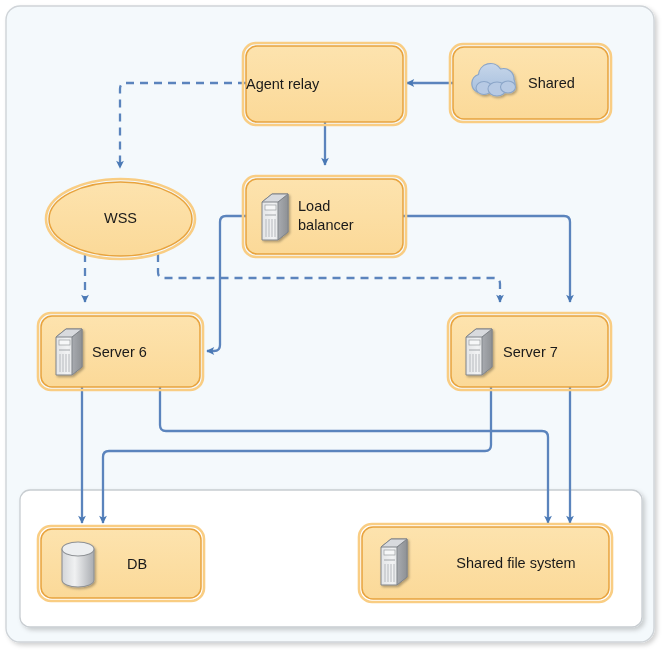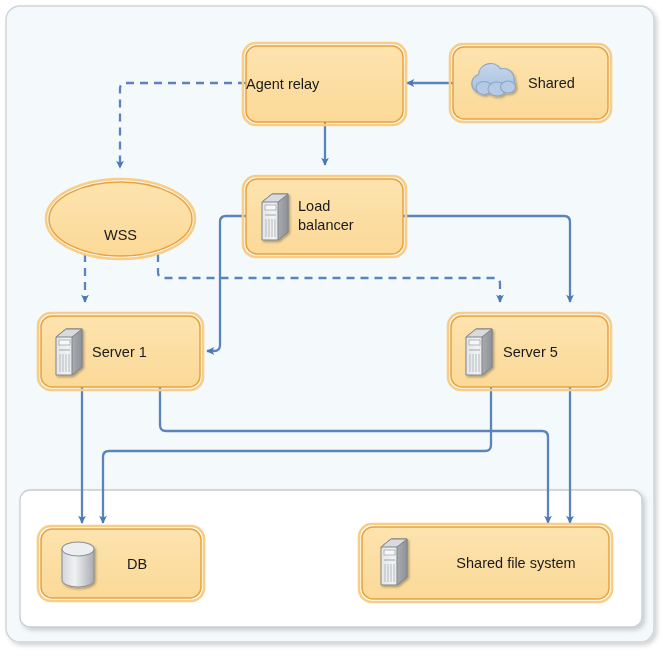--- a/index.html
+++ b/index.html
@@ -209,26 +209,26 @@
         <line x1="13" y1="25" x2="13" y2="43" stroke="#b6b9be" stroke-width="1"></line>
       </g>
     </g>
 
   </svg>
 
   <div class="node-label" style="left:246px; top:75px; width:157px; ">Agent relay</div>
 
   <div class="node-label" style="left:528px; top:74px; width:64px; text-align:left;">Shared</div>
 
-  <div class="node-label" style="left:49px; top:226px; width:143px; text-align:center;">WSS</div>
+  <div class="node-label" style="left:49px; top:209px; width:143px; text-align:center;">WSS</div>
 
   <div class="node-label" style="left:298px; top:197px; width:100px; text-align:left;">Load
 balancer</div>
 
-  <div class="node-label" style="left:92px; top:343px; width:100px; text-align:left;">Server 1</div>
-
-  <div class="node-label" style="left:503px; top:343px; width:100px; text-align:left;">Server 5</div>
+  <div class="node-label" style="left:92px; top:343px; width:100px; text-align:left;">Server 6</div>
+
+  <div class="node-label" style="left:503px; top:343px; width:100px; text-align:left;">Server 7</div>
 
   <div class="node-label" style="left:107px; top:555px; width:60px; text-align:center;">DB</div>
 
   <div class="node-label" style="left:426px; top:554px; width:180px; text-align:center;">Shared file system</div>
 
 </div>
 
 </body></html>

